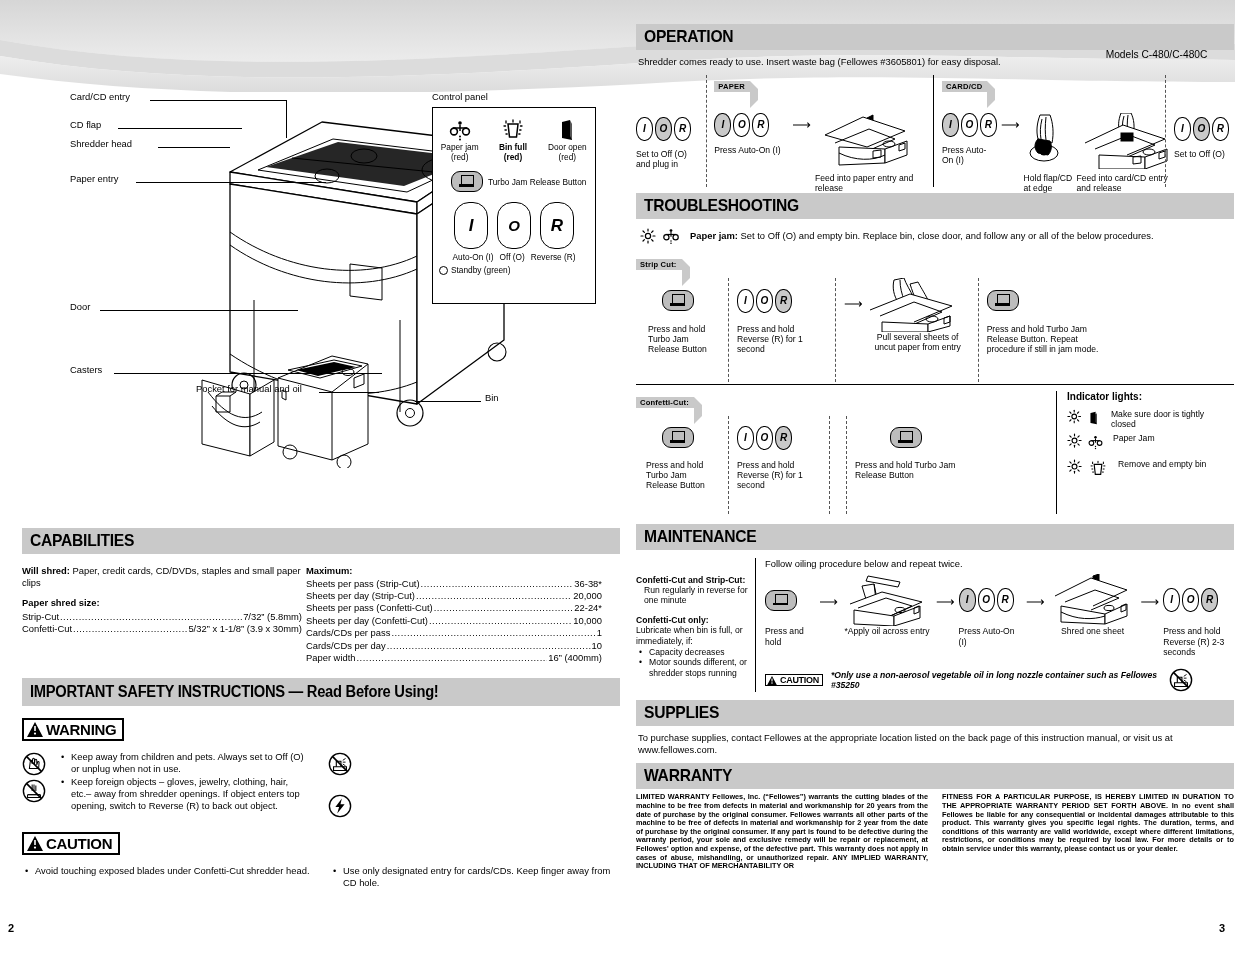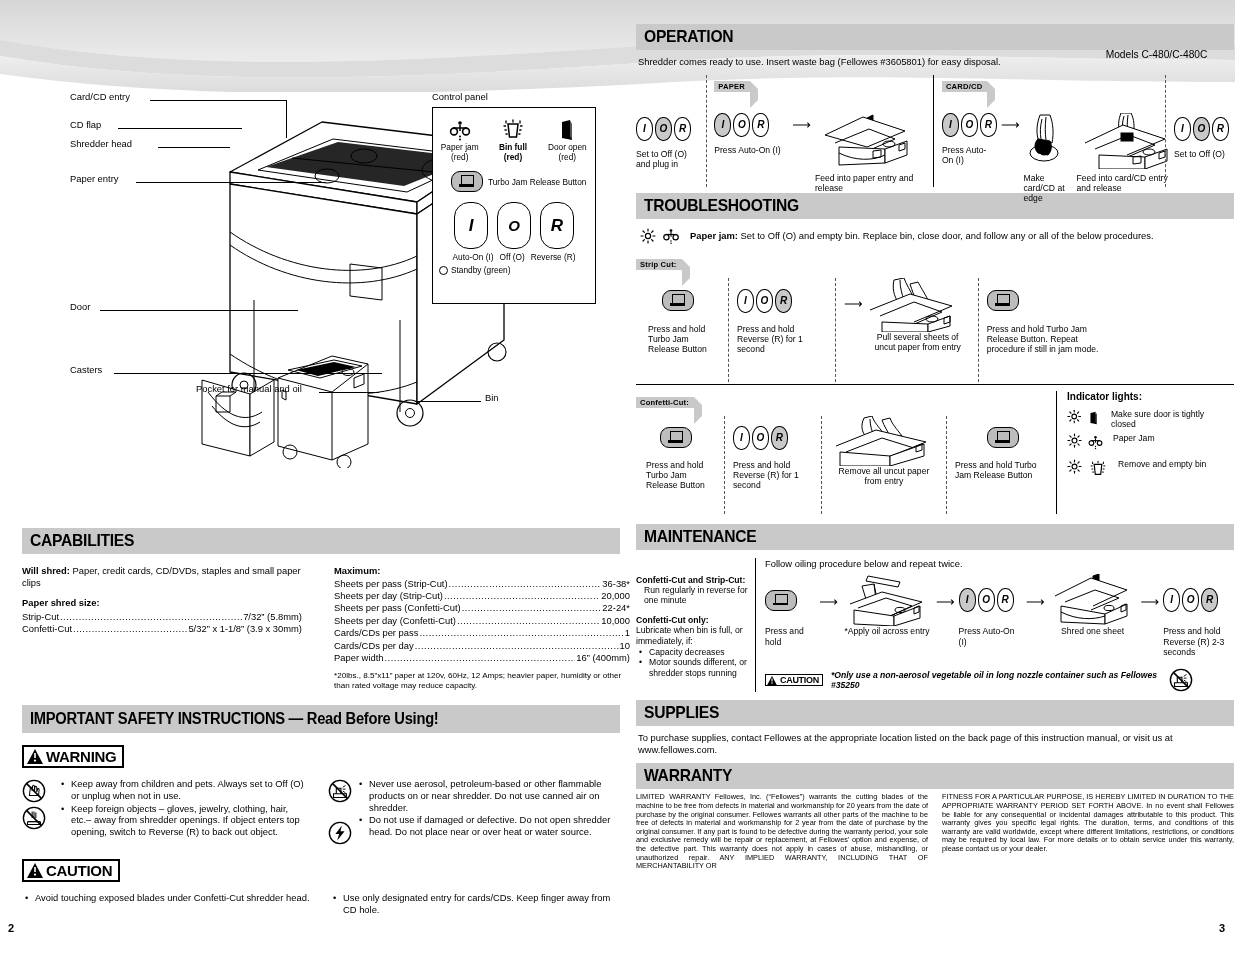--- a/index.html
+++ b/index.html
@@ -24,21 +24,21 @@
   .tiny{font-size:8.1px;line-height:9.8px;}
   
   .diagram{position:relative;width:598px;height:440px;}
   .dlabel{position:absolute;font-size:9.4px;white-space:nowrap;}
   .leader{position:absolute;border-top:1px solid #000;height:0;}
   .leadv{position:absolute;border-left:1px solid #000;width:0;}
   
   .cpbox{position:absolute;border:1px solid #000;background:#fff;}
   .cp-cap{font-size:8.3px;line-height:9.6px;text-align:center;}
   
-  .caps{display:flex;gap:32px;padding-top:11px;}
+  .caps{display:flex;gap:4px;padding-top:11px;}
   .caps .c1{width:280px;}
   .caps .c2{width:296px;}
   .dotrow{display:flex;align-items:baseline;font-size:9.4px;line-height:12.4px;
           white-space:nowrap;}
   .dotrow .nm{flex:0 0 auto;}
   .dotrow .dots{flex:1 1 auto;overflow:hidden;white-space:nowrap;
                 letter-spacing:.5px;margin:0 1px;}
   .dotrow .vl{flex:0 0 auto;}
   
   .badge{display:inline-flex;align-items:center;gap:3px;border:2px solid #000;
@@ -70,21 +70,21 @@
          background:#bdbdbd;border:1.5px solid #000;position:relative;}
   .turbo:before{content:"";position:absolute;left:9px;top:3px;width:11px;height:8px;
                 border:1.5px solid #000;border-bottom:none;}
   .turbo:after{content:"";position:absolute;left:7px;top:12px;width:15px;height:2.5px;
                background:#000;}
   .dashv{border-left:1px dashed #555;}
   .solidv{border-left:1.2px solid #000;}
   .hr{border-top:1.2px solid #000;}
   
   .warr{display:flex;gap:14px;padding-top:4px;}
-  .warr div{width:292px;font-size:7.3px;line-height:8.6px;text-align:justify;}
+  .warr div{width:292px;font-size:7.3px;line-height:8.6px;text-align:justify;font-weight:bold;}
   .pg{position:absolute;font-size:11px;font-weight:bold;}
   .ind-row{display:flex;align-items:flex-start;gap:6px;margin-bottom:4px;}
   svg{display:block;}
 </style>
 </head>
 <body>
 
 <div class="page">
 
 <div class="wave">
@@ -334,21 +334,20 @@
       <div class="dotrow">
             <span class="nm">Cards/CDs per day</span>
             <span class="dots">..................................................................</span>
             <span class="vl">10</span>
           </div>
       <div class="dotrow">
             <span class="nm">Paper width</span>
             <span class="dots">..................................................................</span>
             <span class="vl">16” (400mm)</span>
           </div>
-      <p class="tiny" style="margin:7px 0 0 0;">*20lbs., 8.5”x11” paper at 120v, 60Hz, 12 Amps; heavier paper, humidity or other than rated voltage may reduce capacity.</p>
     </div>
   </div>
 
   <div class="banner" style="margin-top:14px;height:28px;">
     <h2 style="font-size:16px;">IMPORTANT SAFETY INSTRUCTIONS — Read Before Using!</h2>
   </div>
 
   <div style="margin-top:12px;">
     <span class="badge">
       <span class="tri">
@@ -391,24 +390,20 @@
           <path d="M6,16 L20,16 L20,20 L6,20 Z" fill="none" stroke="#000" stroke-width="1.2"></path>
           <path d="M9,16 L9,10 L14,10 L14,16" fill="none" stroke="#000" stroke-width="1.2"></path>
           <path d="M16,9 L19,7 M16,11 L19,11 M16,13 L19,15" stroke="#000" stroke-width="1"></path>
           <path d="M4.5,4.5 L21.5,21.5" stroke="#000" stroke-width="1.8"></path>
         </svg>
         <svg class="icon-circ" viewBox="0 0 26 26" style="margin-top:18px;">
           <circle cx="13" cy="13" r="11.5" fill="none" stroke="#000" stroke-width="1.5"></circle>
           <path d="M15,5 L8,14 L12,14 L10,21 L18,11 L13.5,11 Z" fill="#000"></path>
         </svg>
       </div>
-      <ul class="b bullets" style="margin-top:1px;">
-        <li>Never use aerosol, petroleum-based or other flammable products on or near shredder. Do not use canned air on shredder.</li>
-        <li>Do not use if damaged or defective. Do not open shredder head. Do not place near or over heat or water source.</li>
-      </ul>
     </div>
   </div>
 
   <div style="margin-top:14px;">
     <span class="badge">
       <span class="tri">
         <svg width="16" height="15" viewBox="0 0 16 15">
               <path d="M8,0 L16,15 L0,15 Z" fill="#000"></path>
         <path d="M8,4 L8,9" stroke="#fff" stroke-width="1.6"></path>
               <circle cx="8" cy="11.6" r="1.1" fill="#fff"></circle>
@@ -494,21 +489,21 @@
         <div style="width:56px;">
           <svg width="50" height="56" viewBox="0 0 50 56">
             <g fill="none" stroke="#000" stroke-width="1">
               <path d="M16,2 C13,10 12,18 14,26 L28,30 C30,20 29,10 26,2 Z" fill="#fff"></path>
               <path d="M18,6 C16,14 16,20 17,26 M22,4 C21,13 21,20 22,27"></path>
               <ellipse cx="20" cy="40" rx="14" ry="8" fill="#fff"></ellipse>
               <ellipse cx="20" cy="40" rx="3.5" ry="2" fill="#000"></ellipse>
               <path d="M14,26 C10,30 10,36 14,40 L24,42 C28,38 28,32 26,28 Z" fill="#000"></path>
             </g>
           </svg>
-          <div class="cap" style="margin-top:4px;">Make card/CD at edge</div>
+          <div class="cap" style="margin-top:4px;">Hold flap/CD at edge</div>
         </div>
         <div style="width:108px;margin-left:3px;">
           <svg width="106" height="56" viewBox="0 0 106 56">
             <g fill="none" stroke="#000" stroke-width="1">
               <path d="M44,0 C41,8 41,14 43,20 L56,22 C58,14 57,6 54,0 Z" fill="#fff"></path>
               <path d="M47,3 C45,10 45,15 46,21 M51,2 C50,9 50,15 51,21"></path>
               <path d="M8,30 L46,12 L88,26 L50,42" fill="#fff"></path>
               <path d="M18,36 L52,22 L78,32 L46,46"></path>
               <path d="M22,42 L68,44 L68,56 L22,56 Z" fill="#fff"></path>
               <path d="M68,44 L90,36 L90,48 L68,56 Z" fill="#fff"></path>
@@ -631,35 +626,20 @@
           <div style="height:44px;display:flex;align-items:center;">
             <span class="btngrp">
               <span class="btn">I</span>
               <span class="btn">O</span>
               <span class="btn on">R</span>
             </span>
               </div>
           <div class="cap">Press and hold Reverse (R) for 1 second</div>
         </div>
         <div class="dashv" style="margin:0 8px;"></div>
-        <div style="width:112px;text-align:center;">
-          <svg width="108" height="50" viewBox="0 0 108 50">
-            <g fill="none" stroke="#000" stroke-width="1">
-              <path d="M34,2 C30,10 32,18 38,22 L54,18 C48,10 44,6 42,0 Z" fill="#fff"></path>
-              <path d="M40,3 C40,10 42,15 44,20"></path>
-              <path d="M52,4 C54,10 58,16 60,20 L72,20 C66,12 62,8 60,2 Z" fill="#fff"></path>
-              <path d="M6,30 L46,14 L96,26 L56,42" fill="#fff"></path>
-              <path d="M16,36 L52,22 L84,32 L50,46"></path>
-              <path d="M10,36 L10,50 L60,50 L60,40 Z" fill="#fff"></path>
-              <path d="M60,40 L94,28 L94,40 L60,50 Z" fill="#fff"></path>
-              <path d="M86,30 L92,28 L92,34 L86,36 Z"></path>
-            </g>
-          </svg>
-          <div class="cap">Remove all uncut paper from entry</div>
-        </div>
         <div class="dashv" style="margin:0 8px;"></div>
         <div style="width:102px;">
           <div style="height:44px;display:flex;align-items:center;justify-content:center;">
             <span class="turbo"></span>
               </div>
           <div class="cap">Press and hold Turbo Jam Release Button</div>
         </div>
       </div>
     </div>
     <div class="solidv" style="margin:0 10px 0 4px;"></div>

